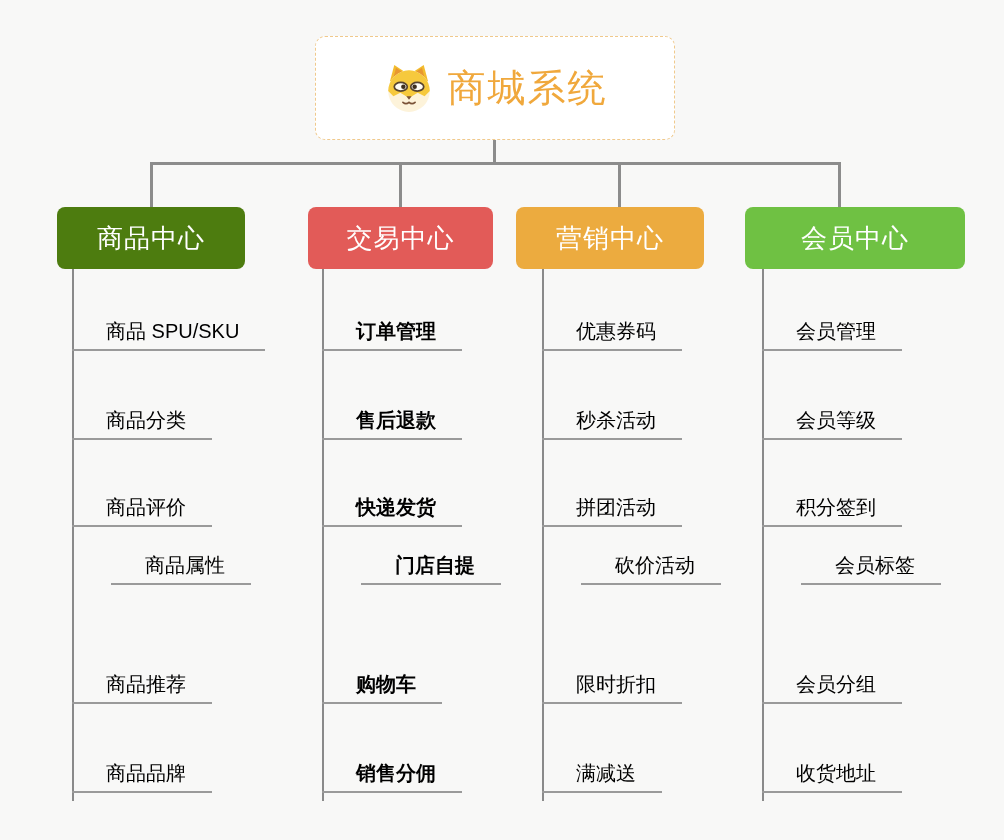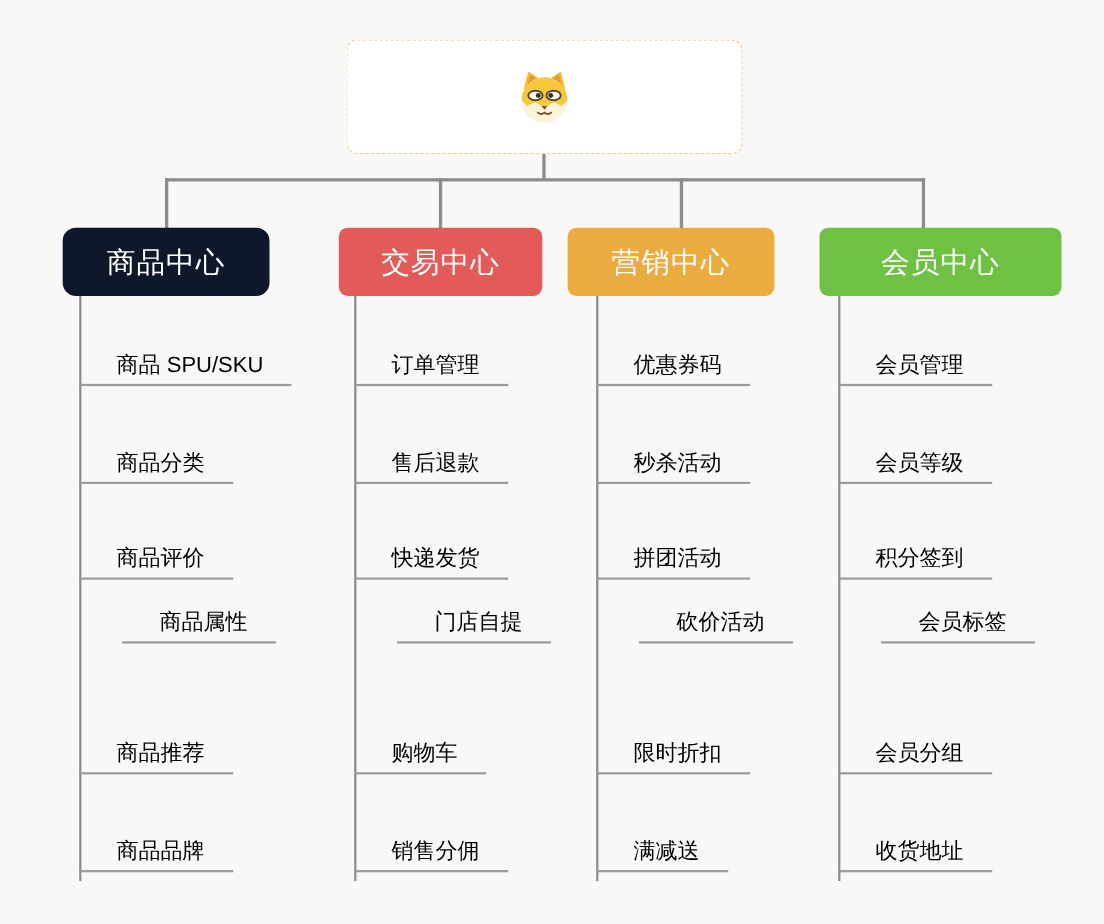--- a/index.html
+++ b/index.html
@@ -63,21 +63,21 @@
     height: 36px;
     padding: 0 26px 4px 34px;
     border-bottom: 2px solid #9a9a9a;
     display: flex; align-items: flex-end;
     font-size: 20px;
     color: #000000;
     white-space: nowrap;
     cursor: default;
   }
   .leaf-col-1 { left: 72px; }
-  .leaf-col-2 { left: 322px; }
+  .leaf-col-2 { left: 322px; font-weight: bold; }
   .leaf-col-3 { left: 542px; }
   .leaf-col-4 { left: 762px; }
   .leaf-r0 { top: 315px; } .leaf-r1 { top: 404px; }
   .leaf-r2 { top: 491px; } .leaf-r3 { top: 549px; margin-left: 39px; }
   .leaf-r4 { top: 668px; } .leaf-r5 { top: 757px; }
 </style>
 </head>
 <body>
 
 <div class="abs root-node">
@@ -93,35 +93,36 @@
     <path d="M6,31 a24,24 0 0 1 48,0 l-6,6 -8,-4 -10,6 -10,-6 -8,4 z" fill="#f6c93d"></path>
 
     <ellipse cx="20.5" cy="26" rx="7.5" ry="5" fill="#fffdf5" stroke="#574430" stroke-width="2"></ellipse>
     <ellipse cx="39.5" cy="26" rx="7.5" ry="5" fill="#fffdf5" stroke="#574430" stroke-width="2"></ellipse>
     <circle cx="23.5" cy="26" r="2.6" fill="#3e2f1e"></circle>
     <circle cx="36.5" cy="26" r="2.6" fill="#3e2f1e"></circle>
 
     <path d="M27,37 h6 l-3,4 z" fill="#7a5236"></path>
     <path d="M23,44 q3.5,3 7,0 q3.5,3 7,0" fill="none" stroke="#7a5236" stroke-width="2" stroke-linecap="round"></path>
   </svg>
+  <span class="root-title">商城系统</span>
 </div>
 
 <div class="abs conn root-stem"></div>
 <div class="abs conn bus"></div>
 <div class="abs conn drop drop-1"></div>
 <div class="abs conn drop drop-2"></div>
 <div class="abs conn drop drop-3"></div>
 <div class="abs conn drop drop-4"></div>
 
 <div class="abs spine spine-1"></div>
 <div class="abs spine spine-2"></div>
 <div class="abs spine spine-3"></div>
 <div class="abs spine spine-4"></div>
 
-<div class="abs branch branch-1" style="background: #0f172a; border-radius: 12px;">商品中心</div>
+<div class="abs branch branch-1" style="background: #4d7c0f;">商品中心</div>
 <div class="abs branch branch-2" style="background: rgb(226, 91, 88);">交易中心</div>
 <div class="abs branch branch-3" style="background: rgb(236, 171, 63);">营销中心</div>
 <div class="abs branch branch-4" style="background: rgb(111, 193, 67);">会员中心</div>
 
 <div class="leaf leaf-col-1 leaf-r0">商品 SPU/SKU</div>
 <div class="leaf leaf-col-1 leaf-r1">商品分类</div>
 <div class="leaf leaf-col-1 leaf-r2">商品评价</div>
 <div class="leaf leaf-col-1 leaf-r3">商品属性</div>
 <div class="leaf leaf-col-1 leaf-r4">商品推荐</div>
 <div class="leaf leaf-col-1 leaf-r5">商品品牌</div>

